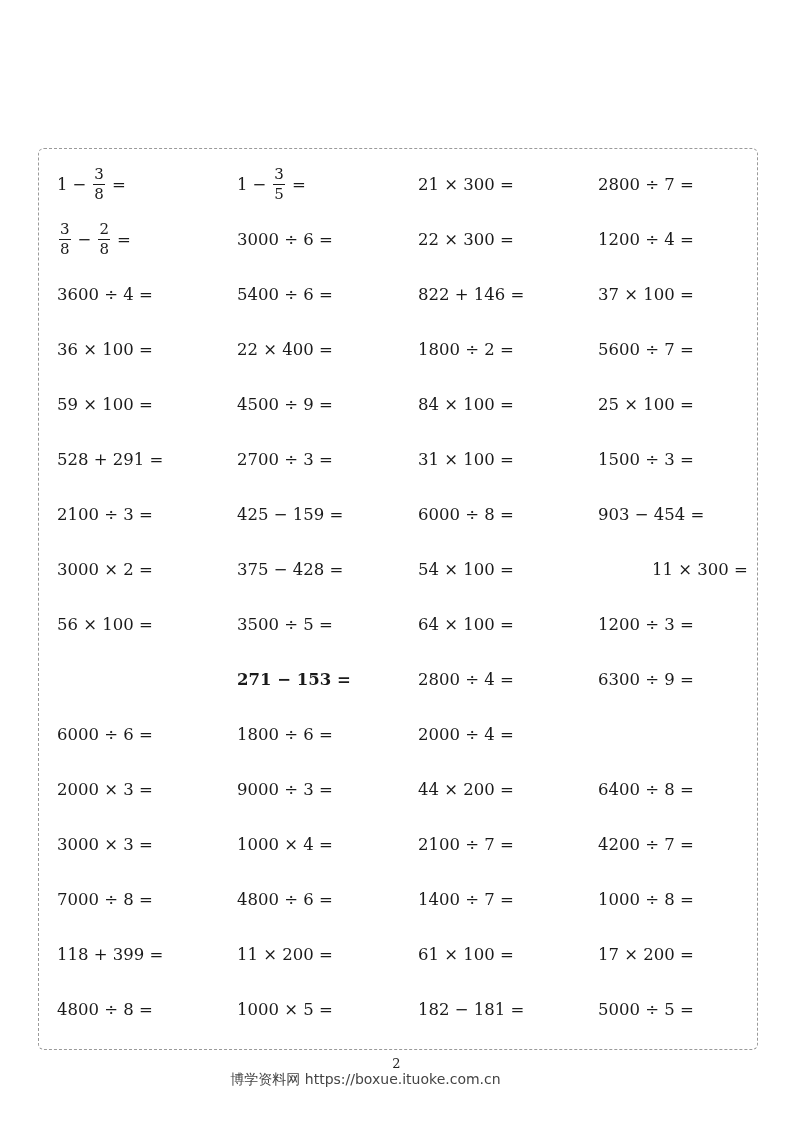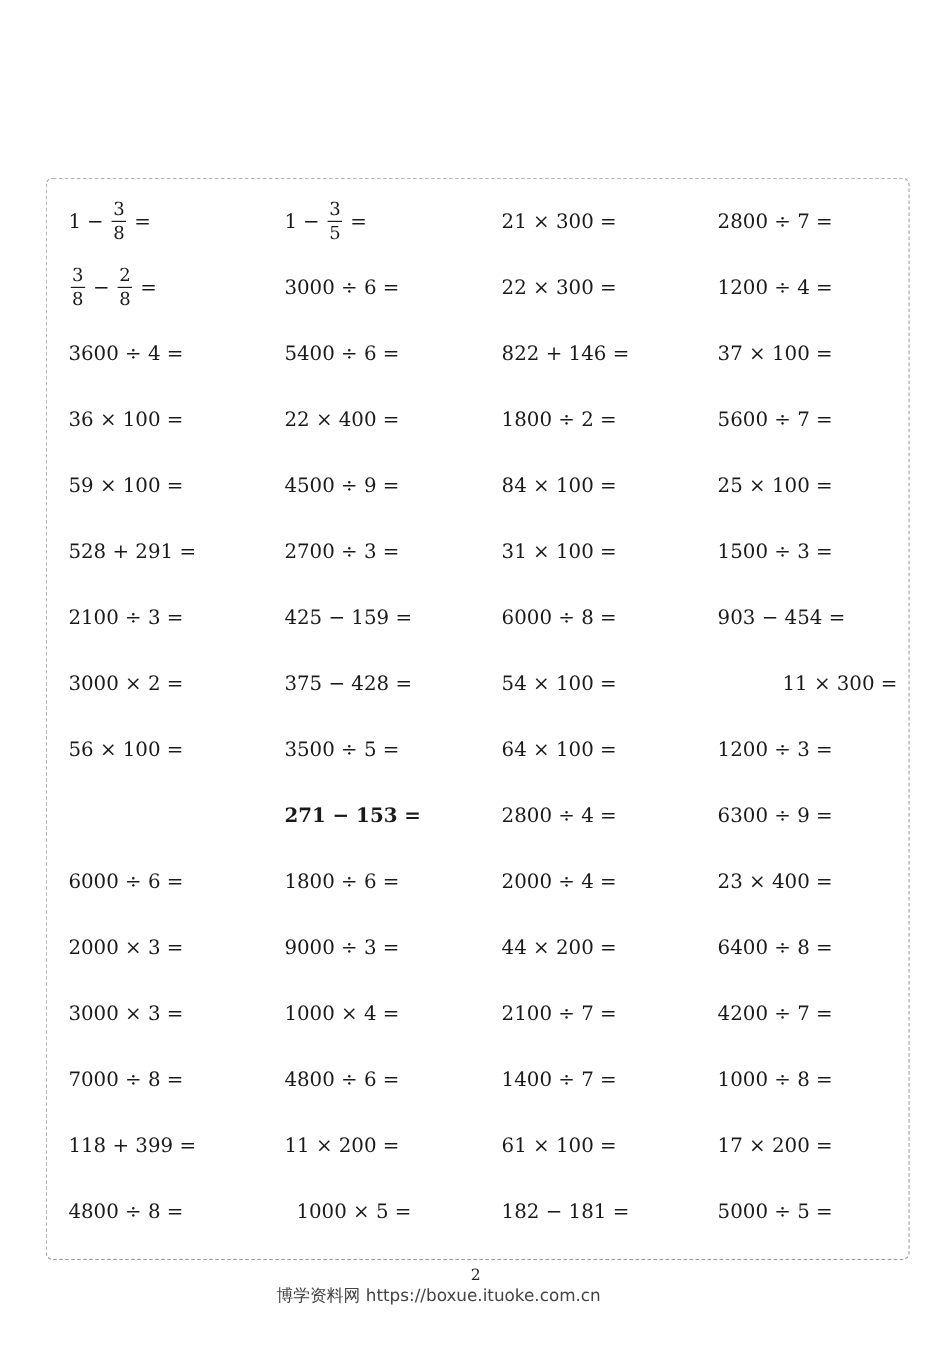--- a/index.html
+++ b/index.html
@@ -116,21 +116,20 @@
       </div>
       <div class="row" style="top: 510px;">
         <div class="cell" style="left: 198px; font-weight: bold;">271 − 153 =</div>
         <div class="cell" style="left: 379px;">2800 ÷ 4 =</div>
         <div class="cell" style="left: 559px;">6300 ÷ 9 =</div>
       </div>
       <div class="row" style="top: 565px;">
         <div class="cell" style="left: 18px;">6000 ÷ 6 =</div>
         <div class="cell" style="left: 198px;">1800 ÷ 6 =</div>
         <div class="cell" style="left: 379px;">2000 ÷ 4 =</div>
-        <div class="cell" style="left: 559px;">23 × 400 =</div>
       </div>
       <div class="row" style="top: 620px;">
         <div class="cell" style="left: 18px; text-align: center;">2000 × 3 =</div>
         <div class="cell" style="left: 198px;">9000 ÷ 3 =</div>
         <div class="cell" style="left: 379px;">44 × 200 =</div>
         <div class="cell" style="left: 559px;">6400 ÷ 8 =</div>
       </div>
       <div class="row" style="top: 675px;">
         <div class="cell" style="left: 18px;">3000 × 3 =</div>
         <div class="cell" style="left: 198px;">1000 × 4 =</div>
@@ -144,21 +143,21 @@
         <div class="cell" style="left: 559px; text-align: right;">1000 ÷ 8 =</div>
       </div>
       <div class="row" style="top: 785px;">
         <div class="cell" style="left: 18px;">118 + 399 =</div>
         <div class="cell" style="left: 198px;">11 × 200 =</div>
         <div class="cell" style="left: 379px;">61 × 100 =</div>
         <div class="cell" style="left: 559px;">17 × 200 =</div>
       </div>
       <div class="row" style="top: 840px; text-align: center;">
         <div class="cell" style="left: 18px;">4800 ÷ 8 =</div>
-        <div class="cell" style="left: 208px;">1000 × 5 =</div>
+        <div class="cell" style="left: 198px;">1000 × 5 =</div>
         <div class="cell" style="left: 379px;">182 − 181 =</div>
         <div class="cell" style="left: 559px;">5000 ÷ 5 =</div>
       </div>
     </div>
 </div>
 
 <div class="page-number">2</div>
 <div class="footer">博学资料网 https://boxue.ituoke.com.cn</div>
 
 </body></html>

